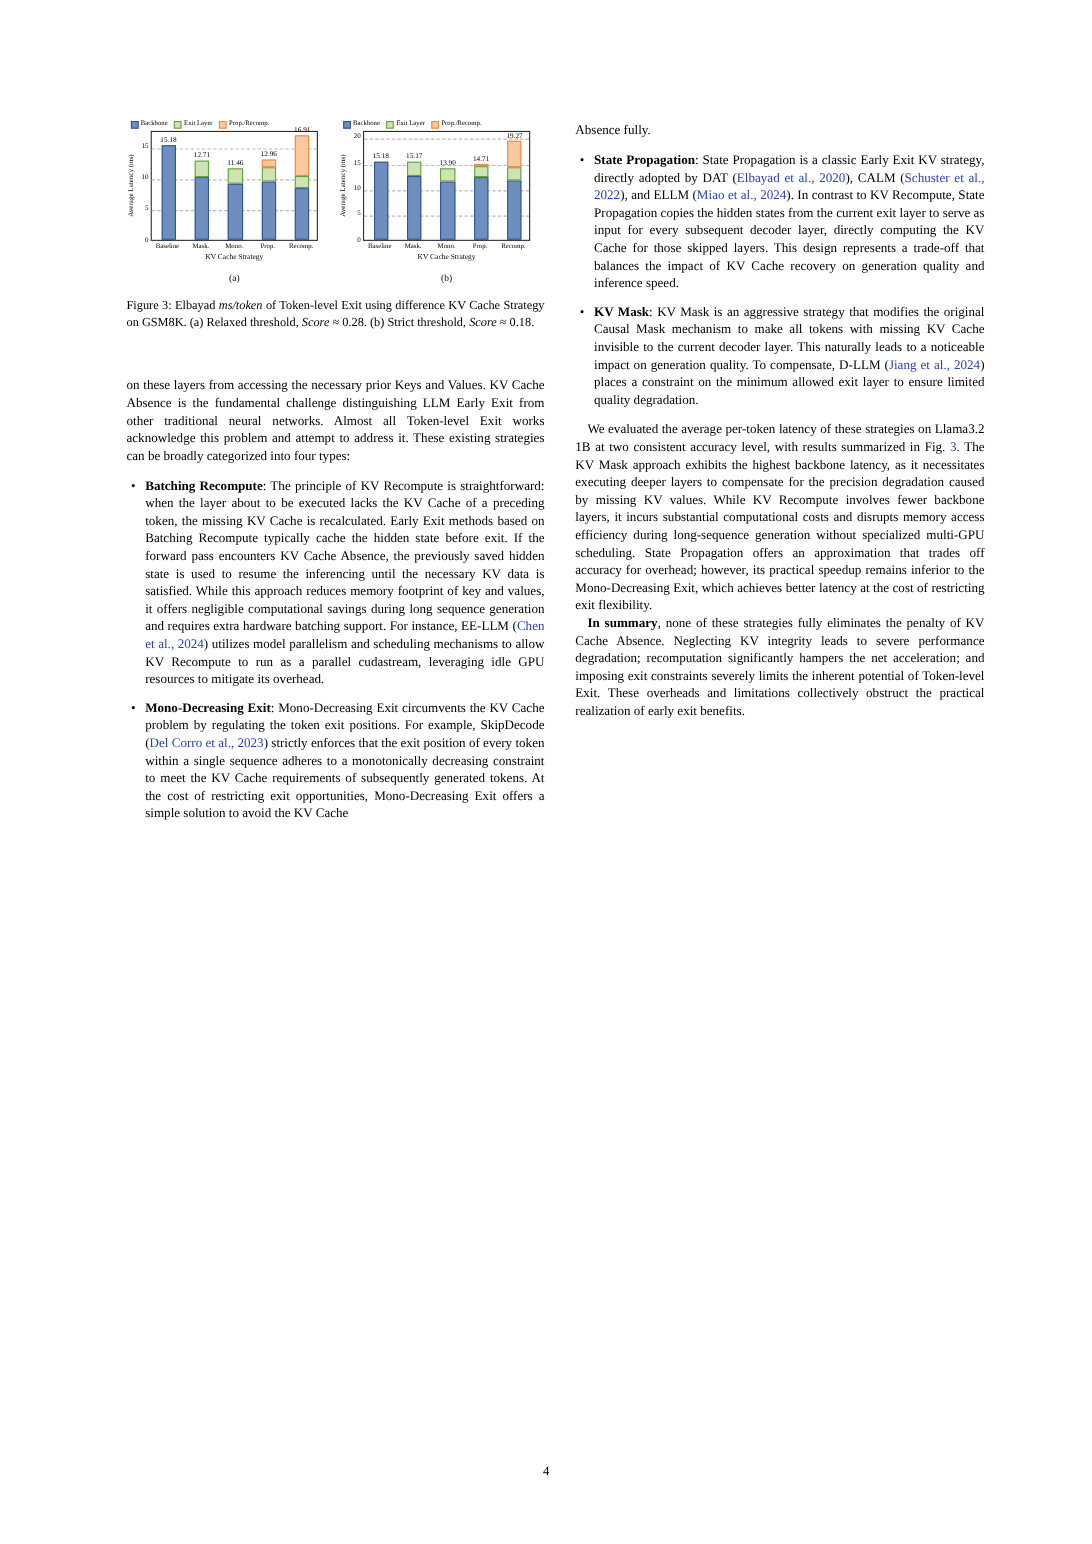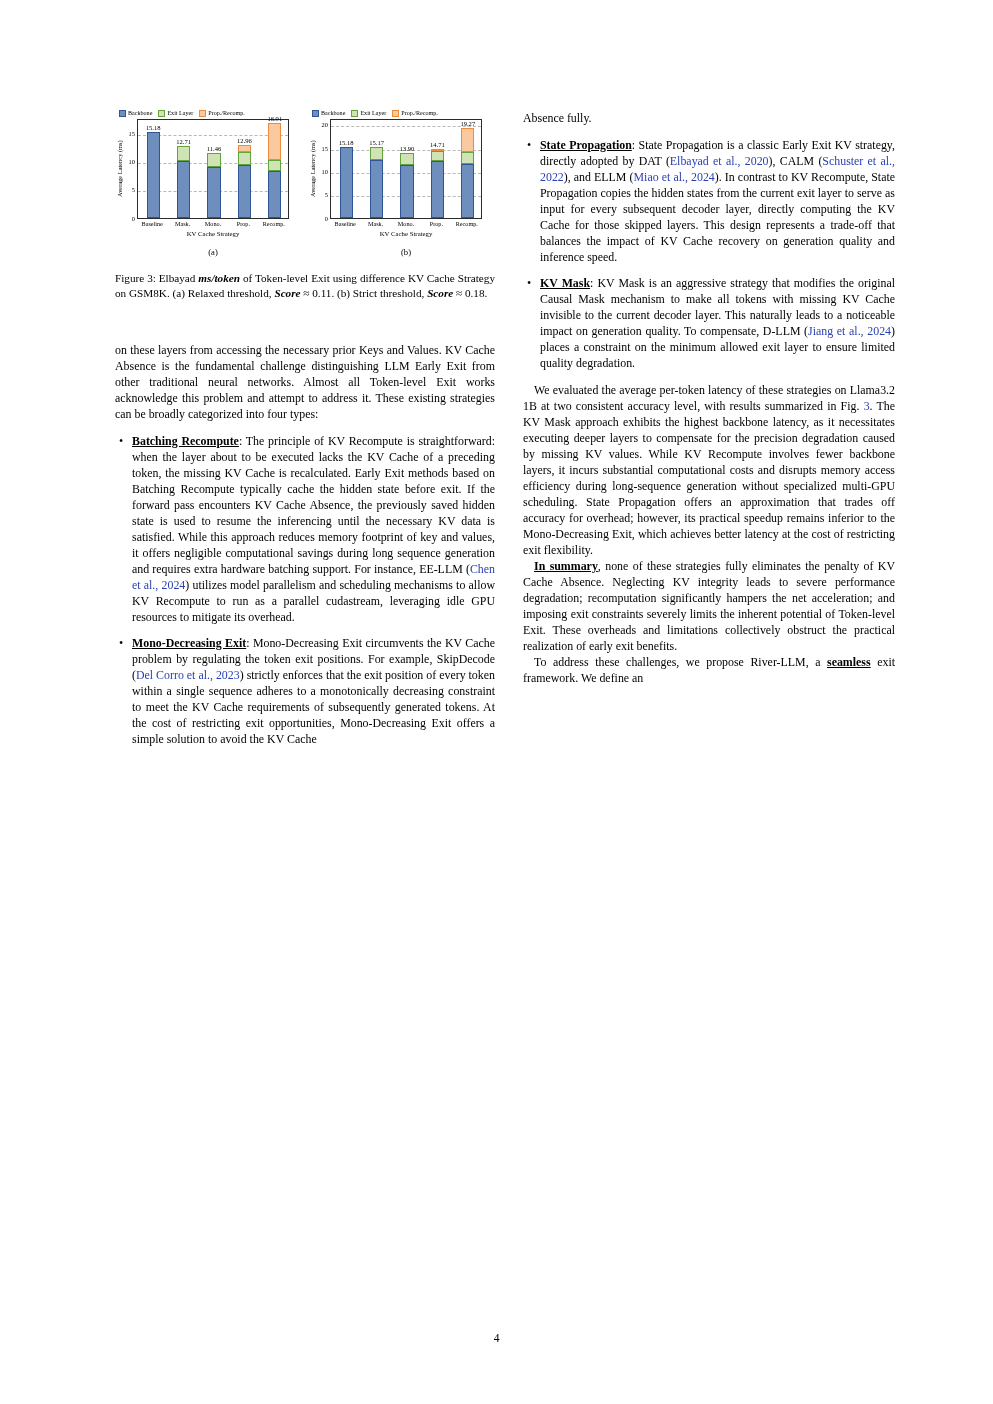--- a/index.html
+++ b/index.html
@@ -173,21 +173,21 @@
     margin-top: 10px;
   }
 
   .figure-caption {
     font-size: 11.2px;
     line-height: 1.35;
     text-align: justify;
     margin-top: 14px;
     width: 380px;
   }
-  .mathit { font-family: "Liberation Serif", serif; font-style: italic; font-weight: bold; }
+  .mathit { font-family: "Liberation Serif", serif; font-style: italic; }
 
   
   p.body {
     font-size: 11.9px;
     line-height: 1.345;
     text-align: justify;
     margin: 0 0 0 0;
     text-justify: inter-word;
     hyphens: none;
   }
@@ -207,21 +207,21 @@
     text-align: justify;
     margin-bottom: 10px;
   }
   ul.bullets li::before {
     content: "\2022";
     position: absolute;
     left: 4px;
     top: 0;
     font-size: 11.9px;
   }
-  b, strong { font-weight: bold; text-decoration: underline; }
+  b, strong { font-weight: bold; }
   .cite { color: #2a3fb0; }
 
   .pagenum {
     position: absolute;
     left: 0;
     right: 0;
     top: 1332px;
     text-align: center;
     font-size: 11.5px;
   }
@@ -366,21 +366,21 @@
               <div class="xtick" style="left: 106.4px;">Prop.</div>
               <div class="xtick" style="left: 136.8px;">Recomp.</div>
             </div>
           <div class="xlabel">KV Cache Strategy</div>
           <div class="subcaption">(b)</div>
         </div>
 
       </div>
 
       <div class="figure-caption">
-        <span>Figure 3: Elbayad </span><span class="mathit">ms/token</span><span> of Token-level Exit using difference KV Cache Strategy on GSM8K. (a) Relaxed threshold, </span><span class="mathit">Score</span><span> ≈ 0.11. (b) Strict threshold, </span><span class="mathit">Score</span><span> ≈ 0.18.</span>
+        <span>Figure 3: Elbayad </span><span class="mathit">ms/token</span><span> of Token-level Exit using difference KV Cache Strategy on GSM8K. (a) Relaxed threshold, </span><span class="mathit">Score</span><span> ≈ 0.28. (b) Strict threshold, </span><span class="mathit">Score</span><span> ≈ 0.18.</span>
       </div>
     </div>
 
     <p class="body gap" style="margin-top:40px;">on these layers from accessing the necessary prior Keys and Values. KV Cache Absence is the fundamental challenge distinguishing LLM Early Exit from other traditional neural networks. Almost all Token-level Exit works acknowledge this problem and attempt to address it. These existing strategies can be broadly categorized into four types:</p>
 
     <ul class="bullets">
       <li>
         <b>Batching Recompute</b><span>: The principle of KV Recompute is straightforward: when the layer about to be executed lacks the KV Cache of a preceding token, the missing KV Cache is recalculated. Early Exit methods based on Batching Recompute typically cache the hidden state before exit. If the forward pass encounters KV Cache Absence, the previously saved hidden state is used to resume the inferencing until the necessary KV data is satisfied. While this approach reduces memory footprint of key and values, it offers negligible computational savings during long sequence generation and requires extra hardware batching support. For instance, EE-LLM (</span><span class="cite">Chen et al., 2024</span><span>) utilizes model parallelism and scheduling mechanisms to allow KV Recompute to run as a parallel cudastream, leveraging idle GPU resources to mitigate its overhead.</span>
       </li>
       <li>
@@ -398,17 +398,16 @@
       </li>
       <li>
         <b>KV Mask</b><span>: KV Mask is an aggressive strategy that modifies the original Causal Mask mechanism to make all tokens with missing KV Cache invisible to the current decoder layer. This naturally leads to a noticeable impact on generation quality. To compensate, D-LLM (</span><span class="cite">Jiang et al., 2024</span><span>) places a constraint on the minimum allowed exit layer to ensure limited quality degradation.</span>
       </li>
     </ul>
 
     <p class="body gap" style="text-indent:11px;"><span>We evaluated the average per-token latency of these strategies on Llama3.2 1B at two consistent accuracy level, with results summarized in Fig. </span><span class="cite">3</span><span>. The KV Mask approach exhibits the highest backbone latency, as it necessitates executing deeper layers to compensate for the precision degradation caused by missing KV values. While KV Recompute involves fewer backbone layers, it incurs substantial computational costs and disrupts memory access efficiency during long-sequence generation without specialized multi-GPU scheduling. State Propagation offers an approximation that trades off accuracy for overhead; however, its practical speedup remains inferior to the Mono-Decreasing Exit, which achieves better latency at the cost of restricting exit flexibility.</span></p>
 
     <p class="body" style="text-indent:11px;"><b>In summary</b><span>, none of these strategies fully eliminates the penalty of KV Cache Absence. Neglecting KV integrity leads to severe performance degradation; recomputation significantly hampers the net acceleration; and imposing exit constraints severely limits the inherent potential of Token-level Exit. These overheads and limitations collectively obstruct the practical realization of early exit benefits.</span></p>
 
-    <p class="body" style="text-indent:11px;"><span>To address these challenges, we propose River-LLM, a </span><b>seamless</b><span> exit framework. We define an</span></p>
   </div>
 
   <div class="pagenum">4</div>
 </div>
 
 </body></html>

